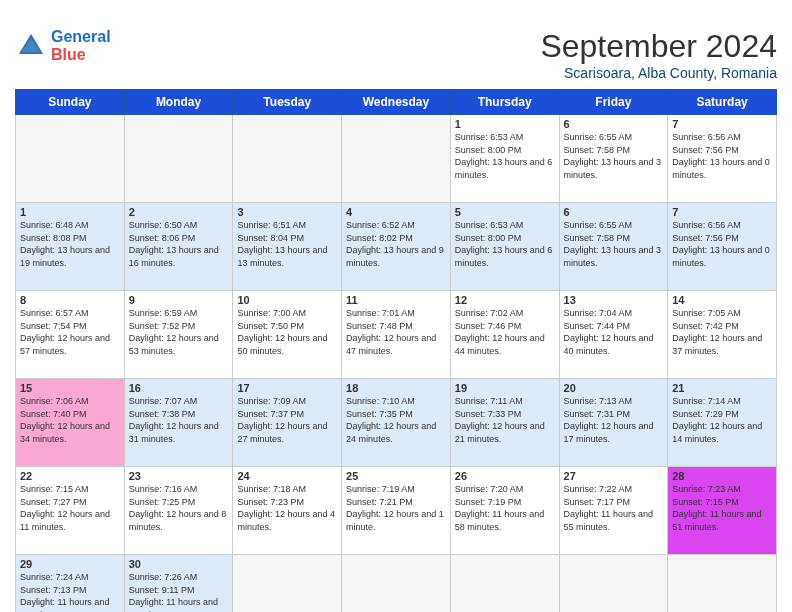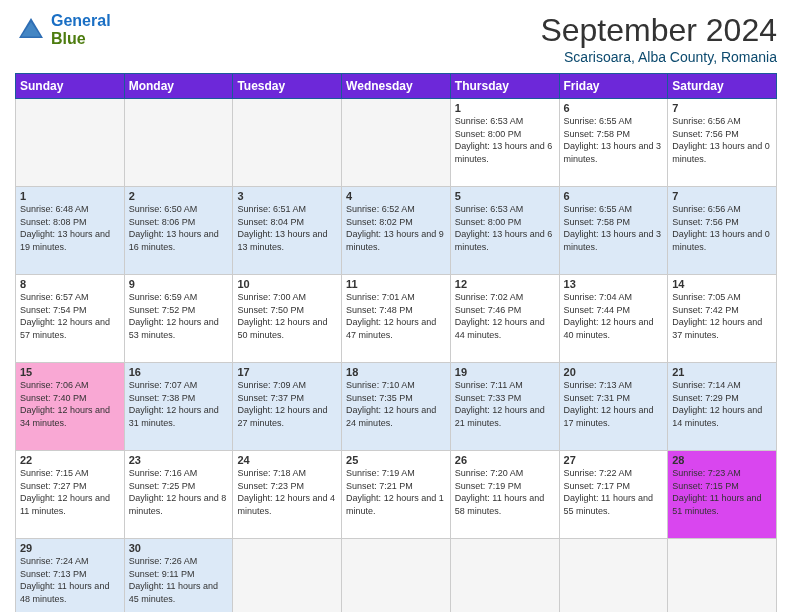--- a/index.html
+++ b/index.html
@@ -6,21 +6,21 @@
     body {
       width: 792px;
       height: 612px;
       font-family: Arial, sans-serif;
       background: #fff;
       overflow: hidden;
     }
     .page {
       width: 792px;
       height: 460px;
-      padding: 12px 15px;
+      padding: 28px 15px;
       display: flex;
       flex-direction: column;
     }
     .header {
       display: flex;
       justify-content: space-between;
       align-items: flex-start;
       margin-bottom: 8px;
     }
     .logo {
@@ -54,27 +54,27 @@
       color: #0c4a6e;
     }
     .calendar {
       flex: 1;
       border: 1px solid #ccc;
       border-collapse: collapse;
       width: 100%;
       table-layout: fixed;
     }
     .calendar th {
-      background-color: #6d28d9;
+      background-color: #1d4ed8;
       color: #fff;
       font-size: 12px;
       font-weight: bold;
       padding: 5px 4px;
       border: 1px solid #1a5a9a;
-      text-align: left;
+      text-align: center;
     }
     .calendar td {
       border: 1px solid #ccc;
       vertical-align: top;
       padding: 3px 4px;
       font-size: 9.5px;
       color: #333;
       background: #fff;
       height: 88px;
     }
@@ -104,21 +104,21 @@
 
 <div class="page">
   <div class="header">
     <div class="logo">
       <svg class="logo-icon" viewBox="0 0 40 40">
         <polygon points="20,5 35,30 5,30" fill="#2e6db4"></polygon>
         <polygon points="20,10 32,28 8,28" fill="#5a9fd4" opacity="0.5"></polygon>
       </svg>
       <div class="logo-text">
         <div><span>General</span></div>
-        <div><span style="color:#4d7c0f;">Blue</span></div>
+        <div><span style="color:#ef4444;">Blue</span></div>
       </div>
     </div>
     <div class="title-block">
       <div class="month-title">September 2024</div>
       <div class="location-title">Scarisoara, Alba County, Romania</div>
     </div>
   </div>
 
   <table class="calendar">
     <thead>

